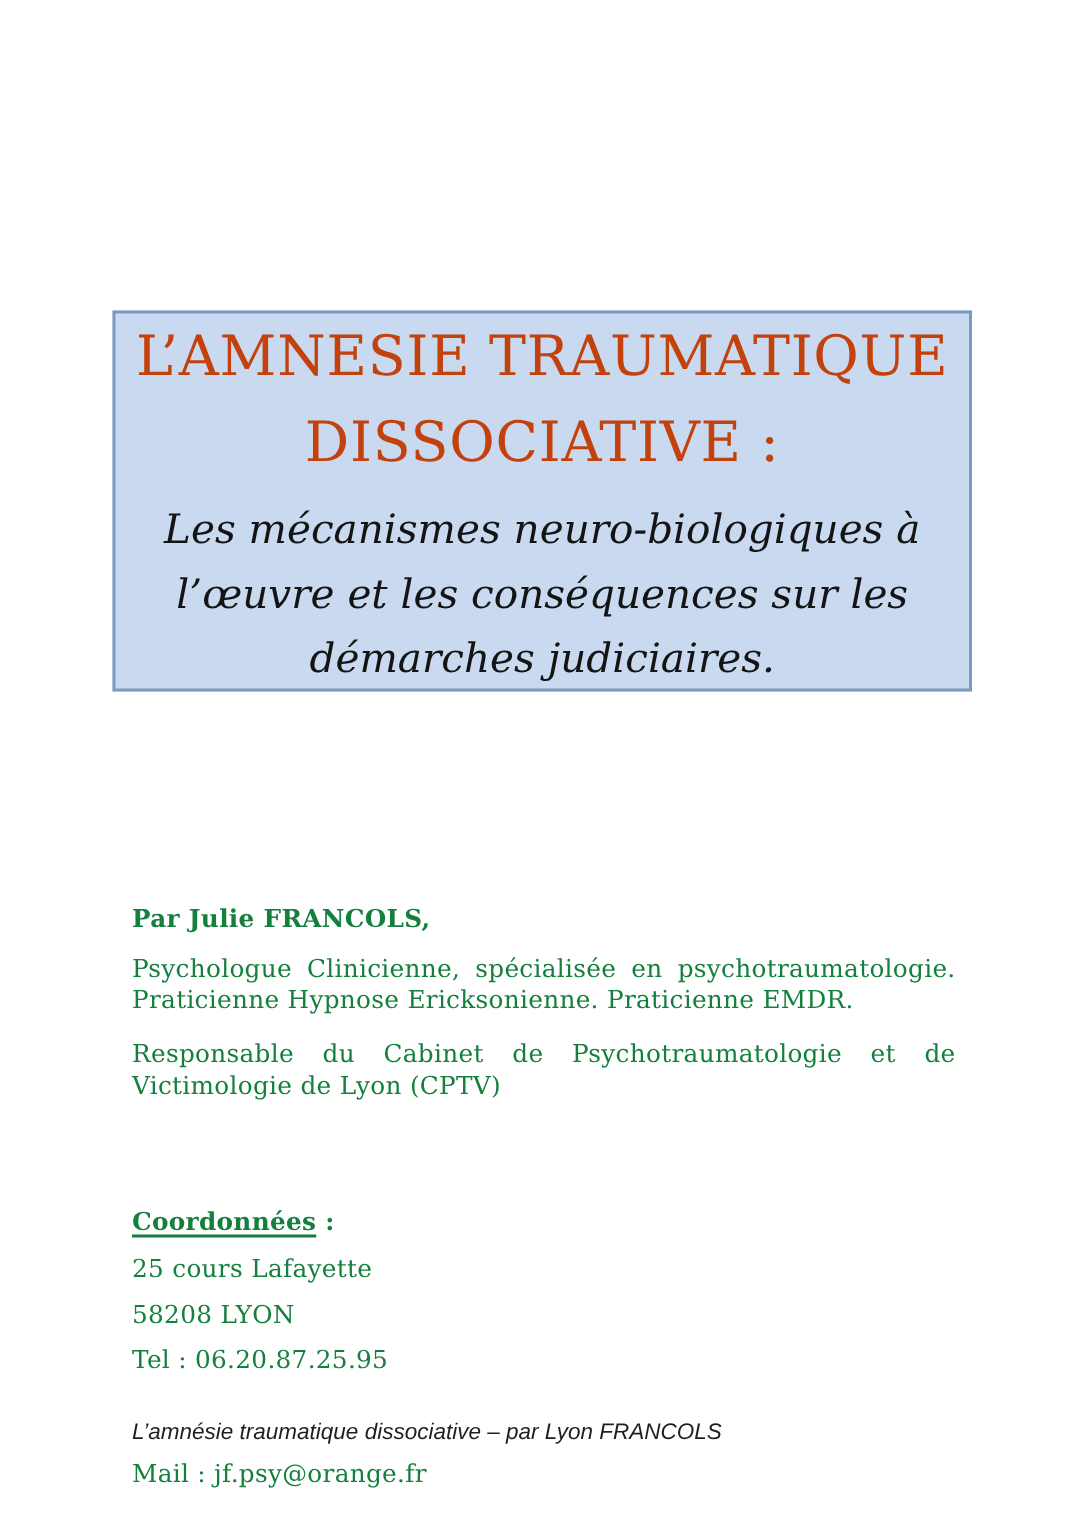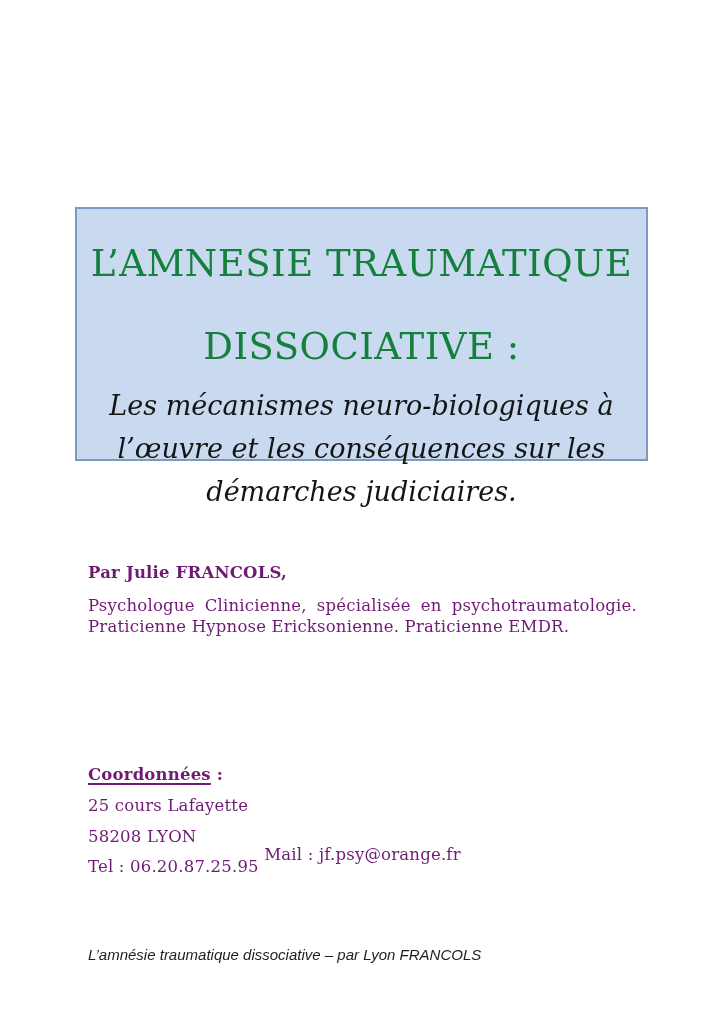--- a/index.html
+++ b/index.html
@@ -27,59 +27,59 @@
     box-sizing: border-box;
     background: #c9daf0;
     border: 2px solid #7d99bf;
     text-align: center;
   }
   .title-heading-line {
     font-size: 37px;
     line-height: 57px;
     font-weight: 400;
     letter-spacing: 0.5px;
-    color: #15803d;
+    color: #c2410c;
     white-space: nowrap;
-    margin-top: 26px;
   }
   .title-subtitle {
     margin-top: 9px;
   }
   .subtitle-line {
     font-style: italic;
     font-size: 27px;
     line-height: 43px;
     color: #141414;
     white-space: nowrap;
   }
 
   
   .block {
     position: absolute;
     left: 88px;
     width: 549px;
     font-size: 16.5px;
     line-height: 21px;
     letter-spacing: 0.2px;
-    color: #701a75;
+    color: #15803d;
+    margin-top: 40px;
   }
   .byline { top: 562px; font-weight: bold; }
   .credentials { top: 595px; text-align: justify; }
   .role { top: 652px; text-align: justify; }
 
   .contact-heading { top: 764px; font-weight: bold; }
   .contact-heading .u {
     text-decoration: underline;
     text-decoration-thickness: 1.5px;
     text-underline-offset: 3px;
   }
   .contact-line-0 { top: 795px; }
   .contact-line-1 { top: 826px; }
   .contact-line-2 { top: 856px; }
-  .contact-line-3 { top: 844px; text-align: center; }
+  .contact-line-3 { top: 932px; }
 
   .footer-note {
     position: absolute;
     left: 88px;
     top: 945px;
     width: 549px;
     font-family: "Liberation Sans", sans-serif;
     font-style: italic;
     font-size: 15px;
     line-height: 19px;
@@ -100,20 +100,21 @@
       <div class="subtitle-line">Les mécanismes neuro-biologiques à</div>
       <div class="subtitle-line">l’œuvre et les conséquences sur les</div>
       <div class="subtitle-line">démarches judiciaires.</div>
     </div>
   </div>
 
   <div class="block byline">Par Julie FRANCOLS,</div>
 
   <div class="block credentials">Psychologue Clinicienne, spécialisée en psychotraumatologie. Praticienne Hypnose Ericksonienne. Praticienne EMDR.</div>
 
+  <div class="block role">Responsable du Cabinet de Psychotraumatologie et de Victimologie de Lyon (CPTV)</div>
 
   <div class="block contact-heading"><span class="u">Coordonnées</span><span> :</span></div>
 
   <div class="block contact-line-0">25 cours Lafayette</div>
   <div class="block contact-line-1">58208 LYON</div>
   <div class="block contact-line-2">Tel : 06.20.87.25.95</div>
   <div class="block contact-line-3">Mail : jf.psy@orange.fr</div>
 
   <div class="footer-note">L’amnésie traumatique dissociative – par Lyon FRANCOLS</div>
 

